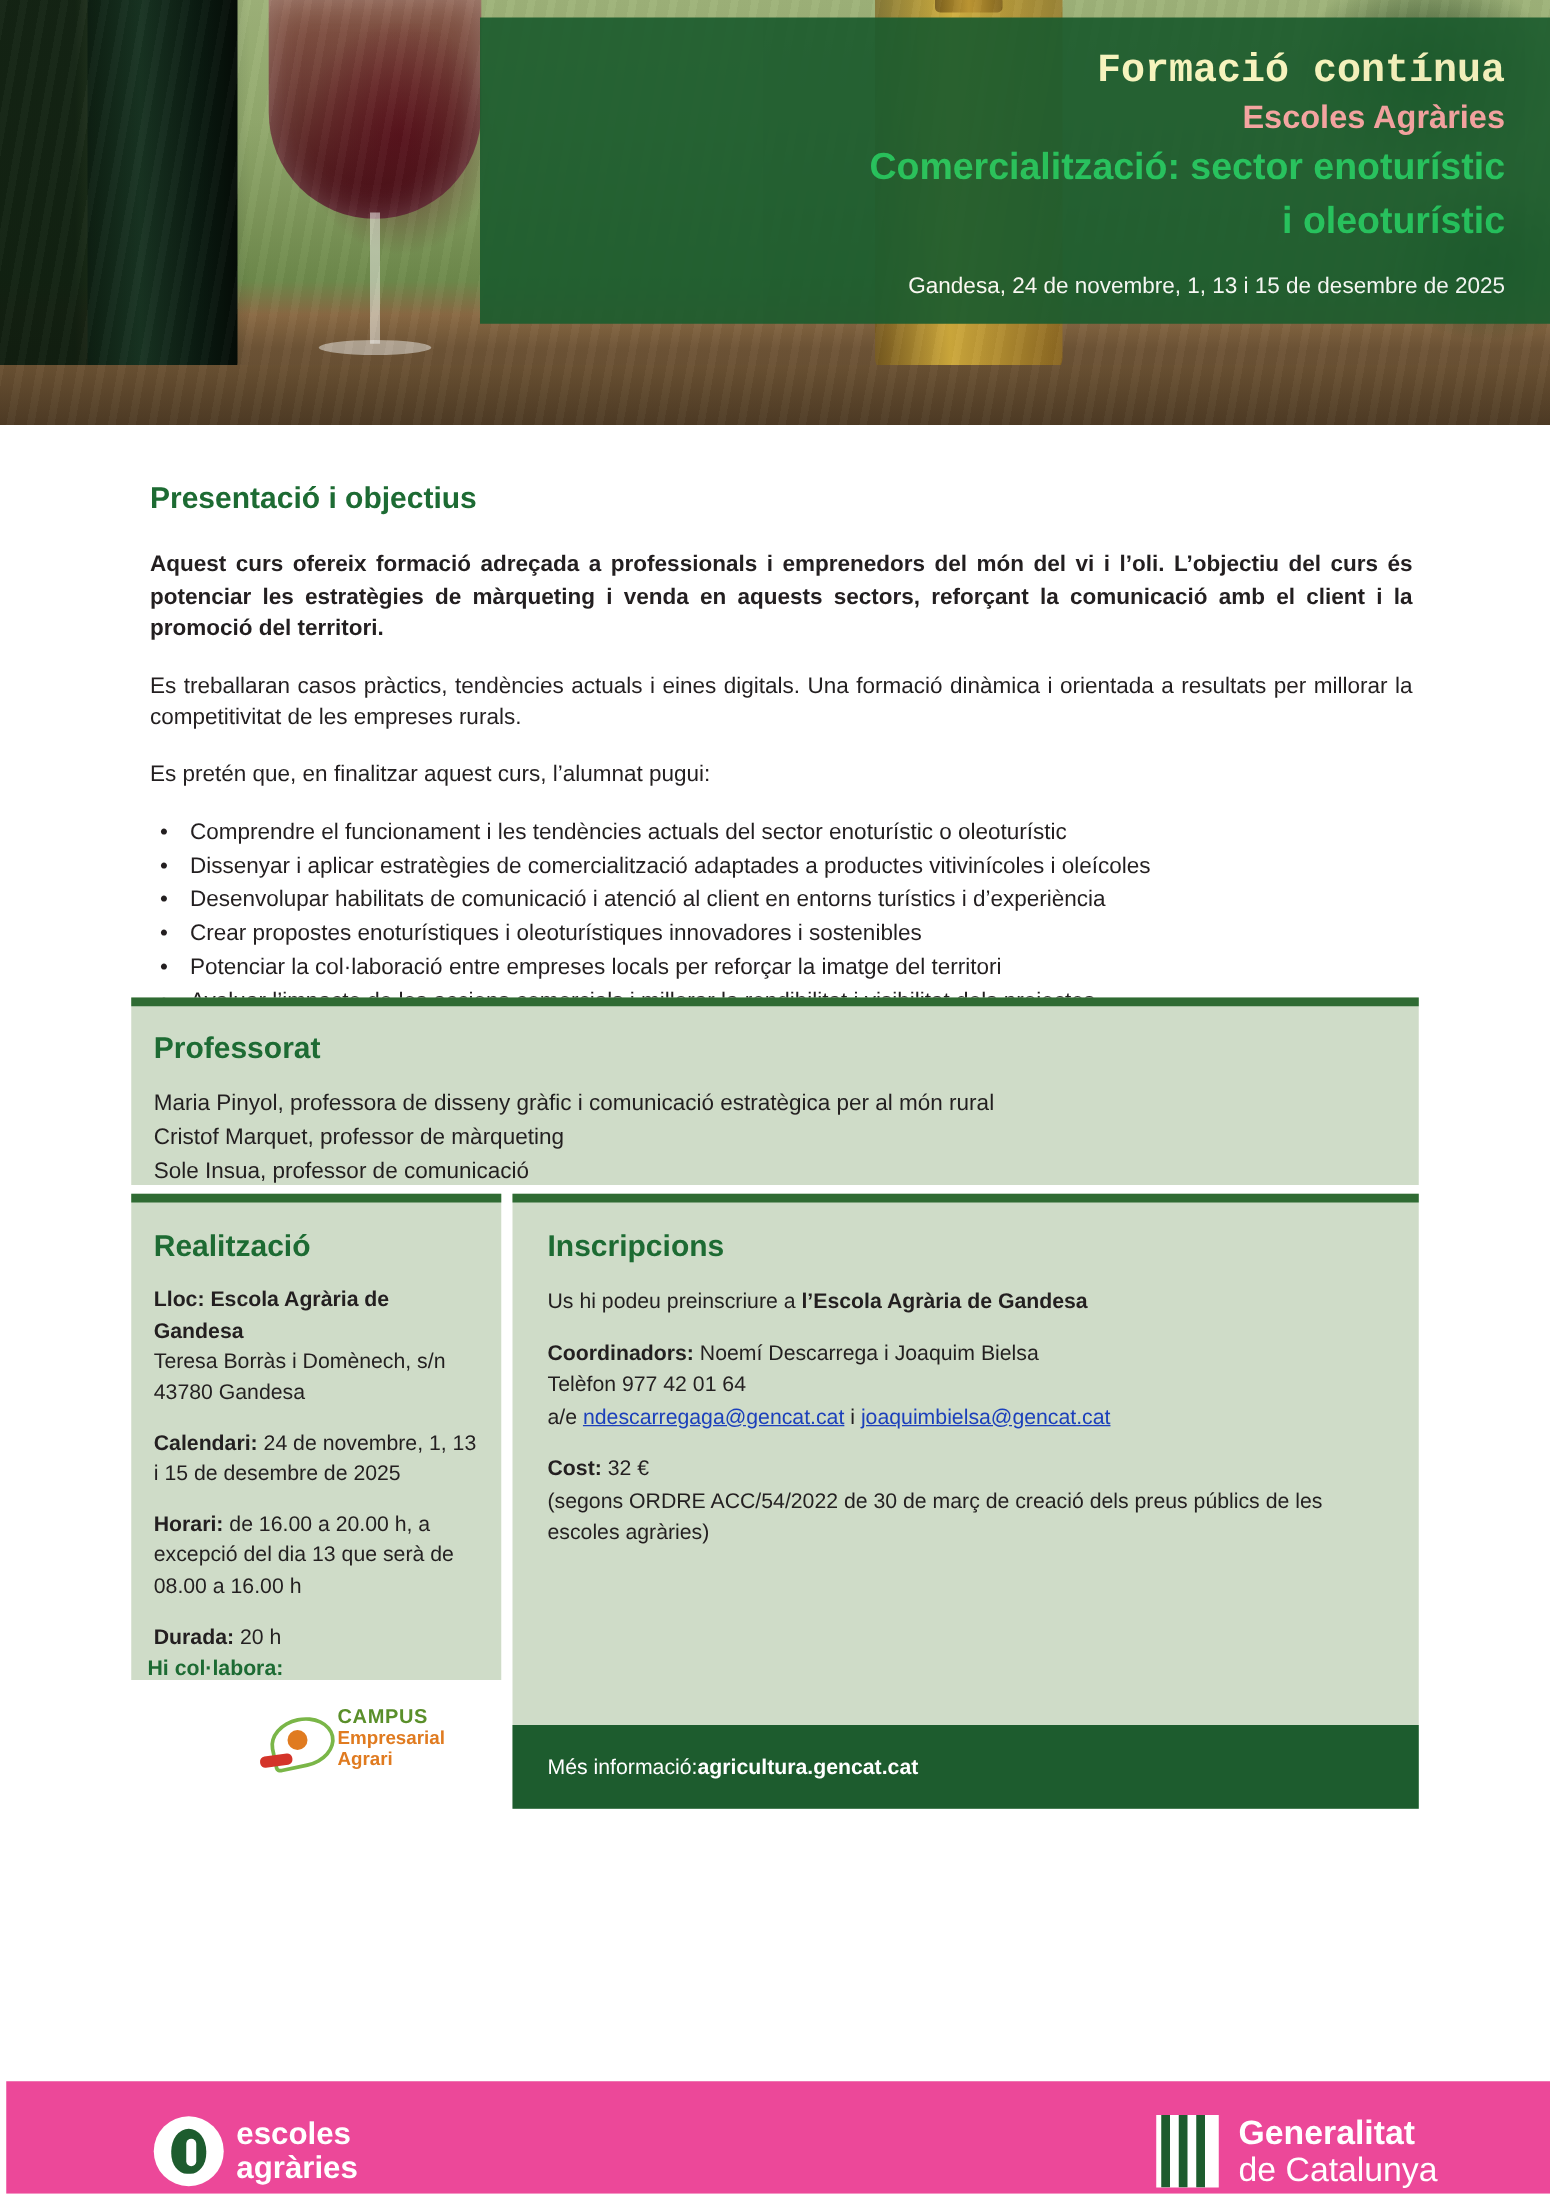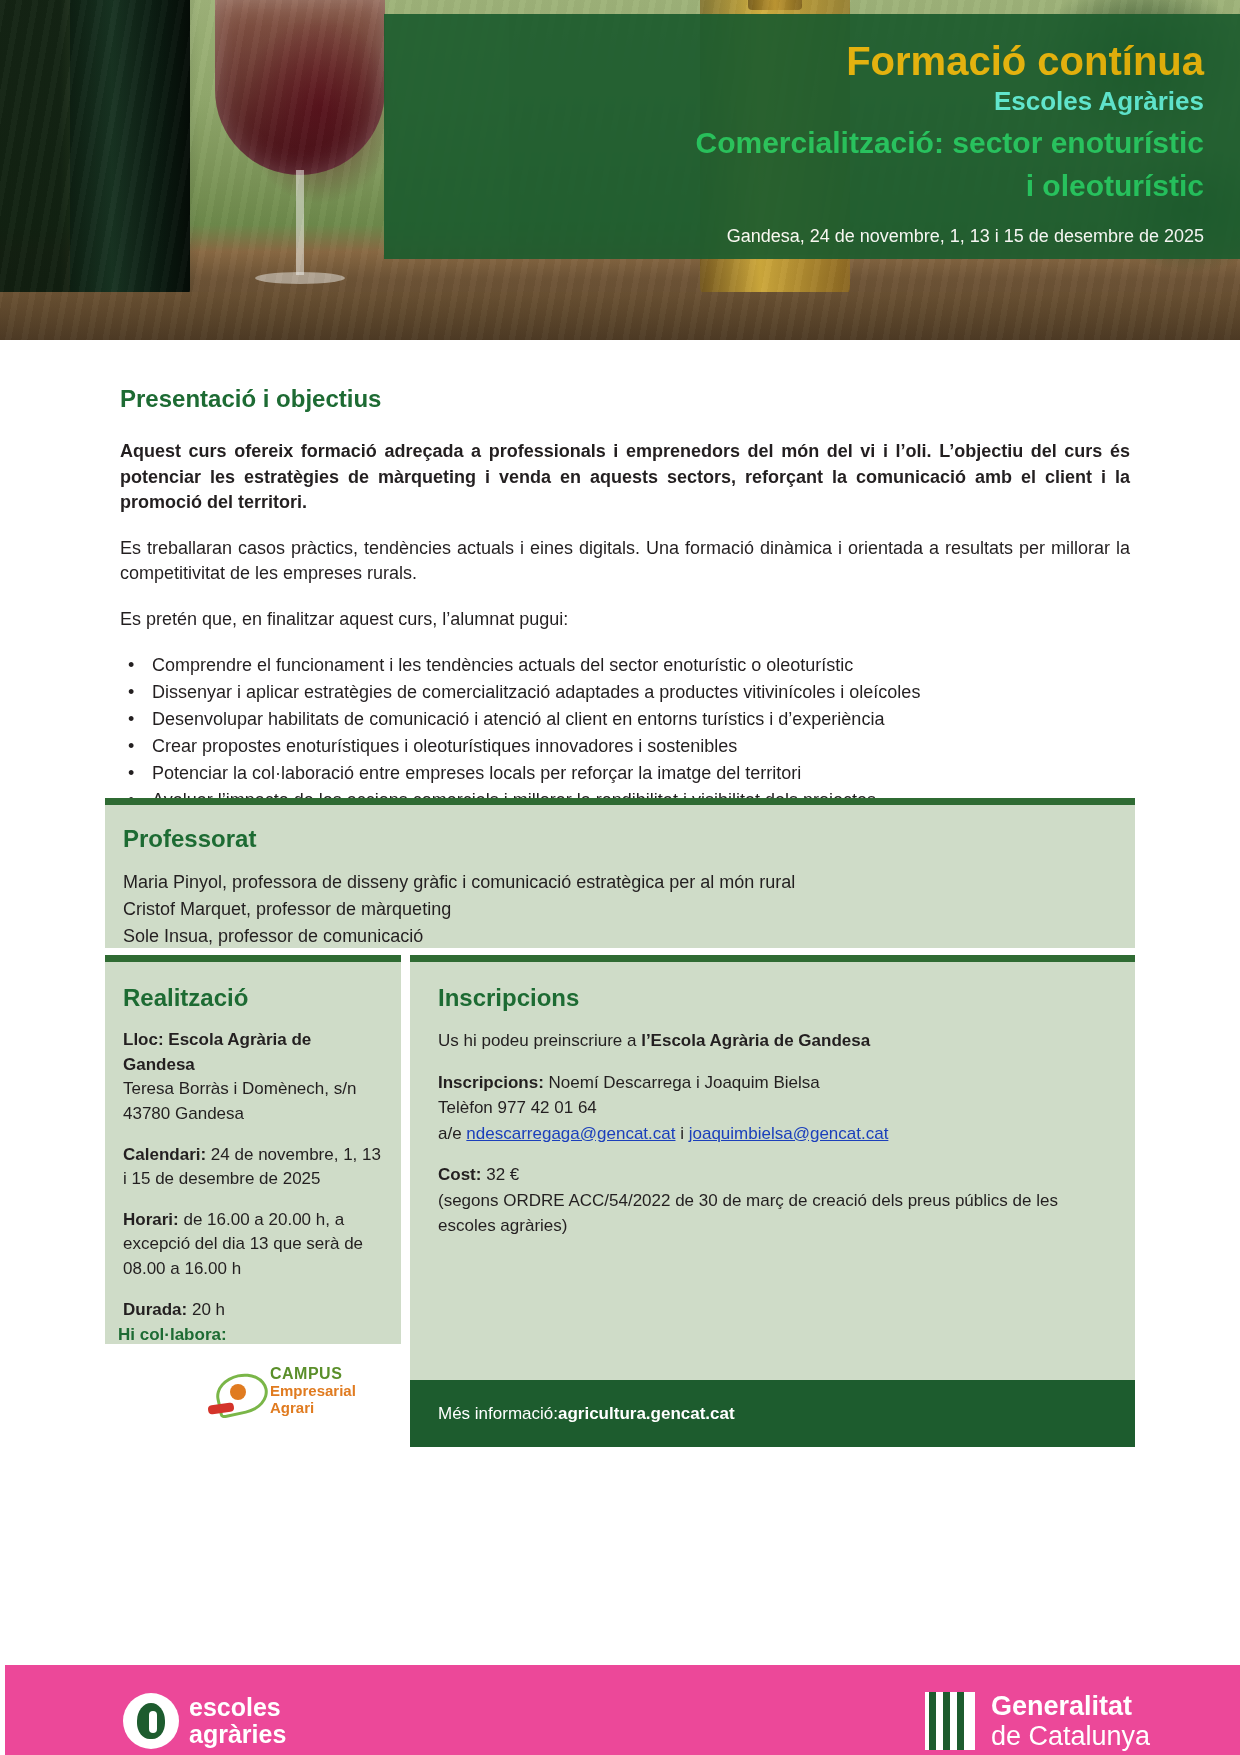--- a/index.html
+++ b/index.html
@@ -133,29 +133,30 @@
     width: 856px;
     height: 245px;
     background: #1d5c2e;
     opacity: .93;
     box-sizing: border-box;
     padding: 26px 36px 0 40px;
     text-align: right;
     color: #ffffff;
   }
   .hero-panel .t1 {
-    font-size: 40px;
+    font-size: 32px;
     font-weight: bold;
-    color: #eab308;
+    color: #fef9c3;
     line-height: 1.08;
+    font-family: Liberation Mono, monospace;
   }
   .hero-panel .t2 {
     font-size: 26px;
     font-weight: bold;
-    color: #5eead4;
+    color: #fca5a5;
     line-height: 1.3;
     margin-top: 2px;
   }
   .hero-panel .t3 {
     font-size: 30px;
     font-weight: bold;
     color: #22c55e;
     line-height: 1.22;
     margin-top: 6px;
   }
@@ -478,21 +479,21 @@
       </div>
     </div>
   </div>
 
   <div class="col-right">
     <div class="section-title">Inscripcions</div>
     <p>
       <span>Us hi podeu preinscriure a </span><b>l’Escola Agrària de Gandesa</b>
     </p>
     <p>
-      <b>Inscripcions:</b><span> Noemí Descarrega i Joaquim Bielsa</span><br>
+      <b>Coordinadors:</b><span> Noemí Descarrega i Joaquim Bielsa</span><br>
       <span>Telèfon 977 42 01 64</span><br>
       <span>a/e </span><a href="#">ndescarregaga@gencat.cat</a><span> i </span><a href="#">joaquimbielsa@gencat.cat</a>
     </p>
     <p>
       <b>Cost:</b><span> 32 €</span><br>
       <span>(segons ORDRE ACC/54/2022 de 30 de març de creació dels preus públics de les escoles agràries)</span>
     </p>
   </div>
 
   <div class="more-bar">

